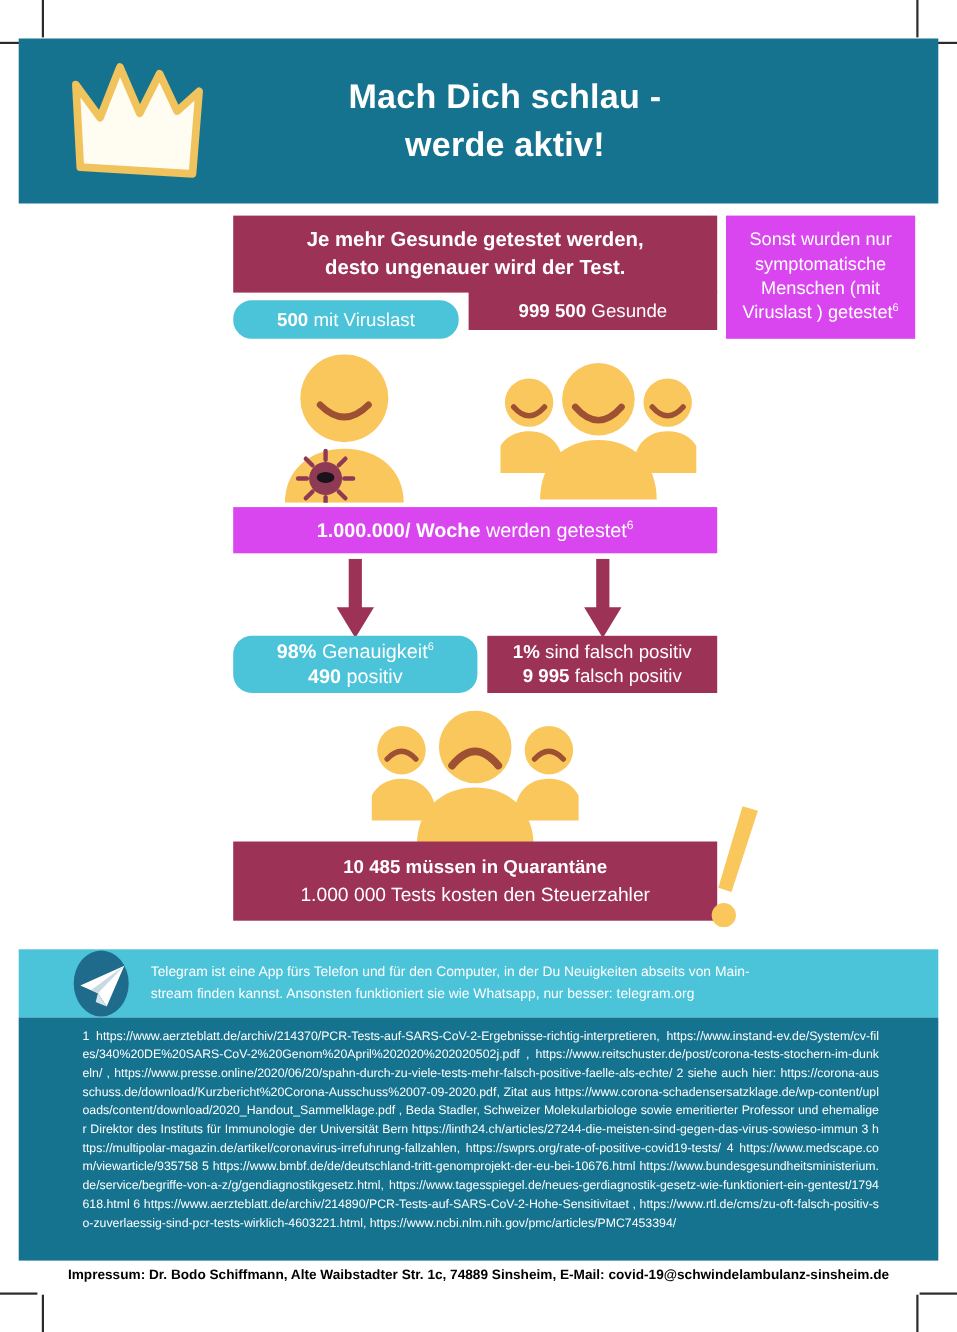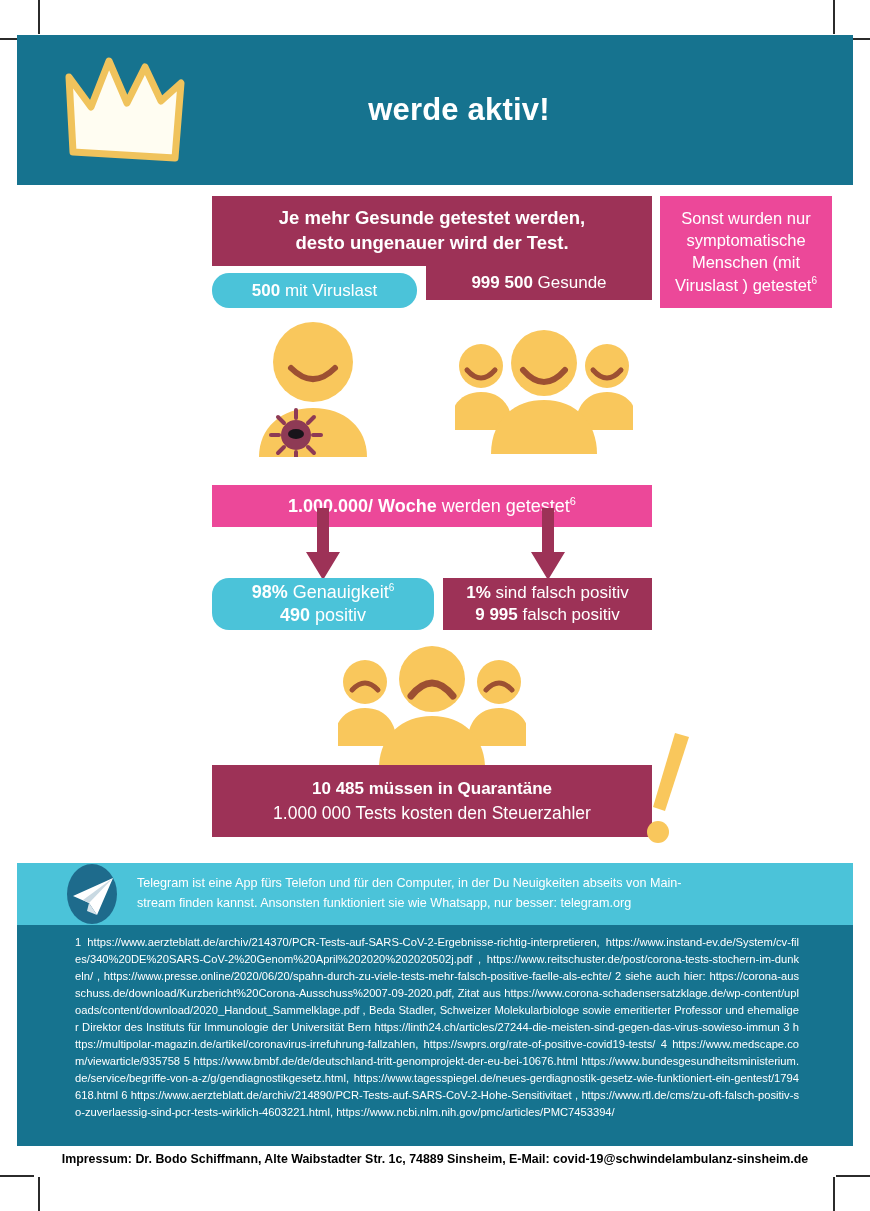--- a/index.html
+++ b/index.html
@@ -57,21 +57,21 @@
     position: absolute;
     box-sizing: border-box;
     display: flex;
     flex-direction: column;
     align-items: center;
     justify-content: center;
     color: #ffffff;
     text-align: center;
   }
   .maroon { background: #9d3257; align-items: center; }
-  .teal   { background: #ec4899; }
+  .teal   { background: #d946ef; }
   .cyan   { background: #4bc3d9; border-radius: 17px; }
 
   #claim-box {
     left: 212px; top: 196px; width: 440px; height: 70px;
     font-size: 18.5px; font-weight: bold; line-height: 1.33;
   }
   #viral-load-box {
     left: 212px; top: 273px; width: 205px; height: 35px;
     font-size: 17px;
   }
@@ -84,21 +84,20 @@
 
   #symptomatic-box {
     left: 660px; top: 196px; width: 172px; height: 112px;
     font-size: 16.5px; line-height: 1.32; padding: 0 4px;
   }
   #symptomatic-box sup { font-size: 10px; vertical-align: super; }
 
   #tested-box {
     left: 212px; top: 461px; width: 440px; height: 42px;
     font-size: 18px;
-    margin-top: 24px;
   }
   #tested-box b { font-weight: bold; }
   #tested-box sup { font-size: 11px; vertical-align: super; }
 
   #accuracy-box {
     left: 212px; top: 578px; width: 222px; height: 52px;
     font-size: 18px; line-height: 1.3;
   }
   #accuracy-box sup { font-size: 10px; vertical-align: super; }
   #accuracy-box .n { font-weight: bold; }
@@ -197,20 +196,21 @@
 <div class="crop v" style="left:38px; top:1177px;"></div>
 <div class="crop h" style="left:0; top:1175px;"></div>
 <div class="crop v" style="left:833px; top:1177px;"></div>
 <div class="crop h" style="left:836px; top:1175px;"></div>
 
 <div id="header-banner">
   <svg id="crown-logo" viewBox="0 0 120 110">
     <polygon points="8,97 4,22 26,52 44,6 62,48 80,12 96,46 116,28 110,103" fill="#fffdf2" stroke="#f0c35c" stroke-width="7" stroke-linejoin="round"></polygon>
   </svg>
   <div id="header-title">
+    <span class="l1">Mach Dich schlau -</span>
     <span class="l2">werde aktiv!</span>
   </div>
 </div>
 
 <div id="claim-box" class="box maroon">
   <span>Je mehr Gesunde getestet werden,</span>
   <span>desto ungenauer wird der Test.</span>
 </div>
 
 <div id="viral-load-box" class="box cyan">

